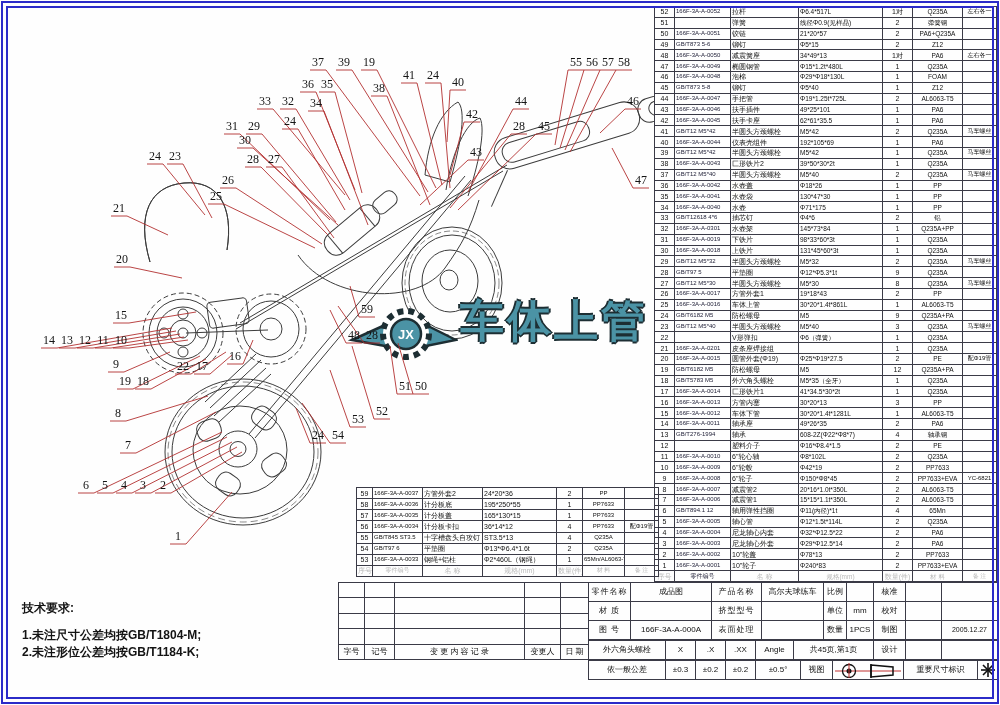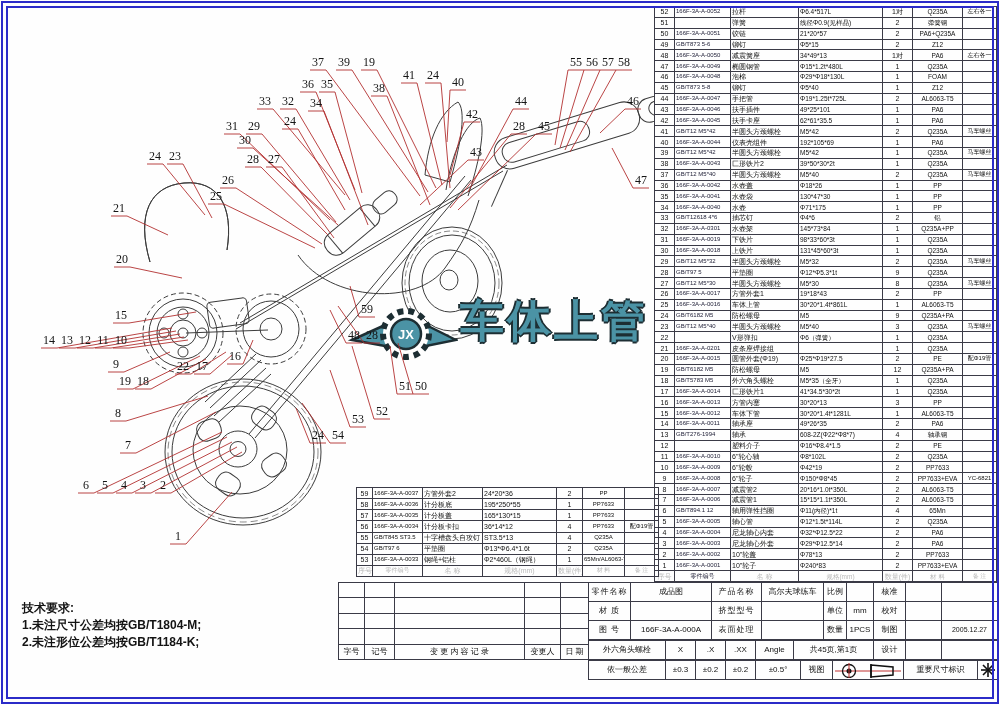--- a/index.html
+++ b/index.html
@@ -54,21 +54,21 @@
   #title-block{position:absolute;left:588px;top:582px;width:409px;height:113px;z-index:10;}
   #title-block table{width:409px;}
   #title-block td{font-size:8px;text-align:center;height:18px;line-height:10px;}
   .tb-big{font-size:11px !important;font-weight:bold;padding-left:42px;}
   .tb-val{font-size:8px;}
   .tb-sm{font-size:7px !important;}
   .tb-label{letter-spacing:1px;}
 
   
   #tech{position:absolute;left:22px;top:600px;z-index:10;font-weight:bold;font-size:12px;line-height:17px;color:#131313;}
-  #tech .t-title{margin-bottom:0;}
+  #tech .t-title{margin-bottom:10px;}
 
   .sym-cell svg{vertical-align:middle;}
 </style>
 </head>
 <body>
 
 <div id="page">
   <div class="frame-outer"></div>
   <div class="frame-inner"></div>
 

